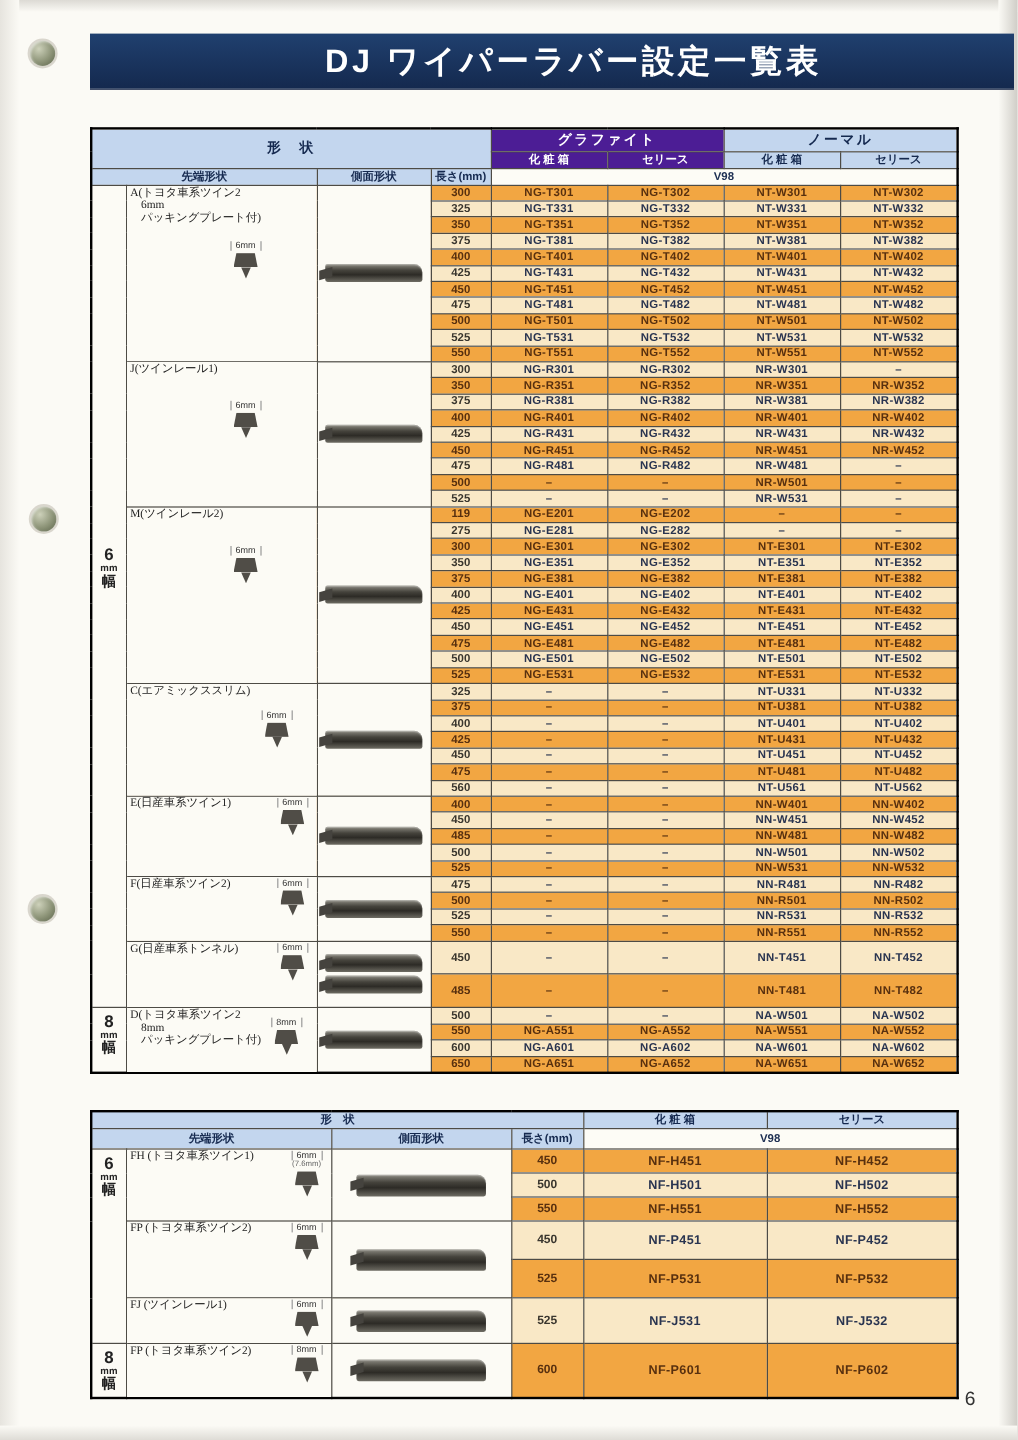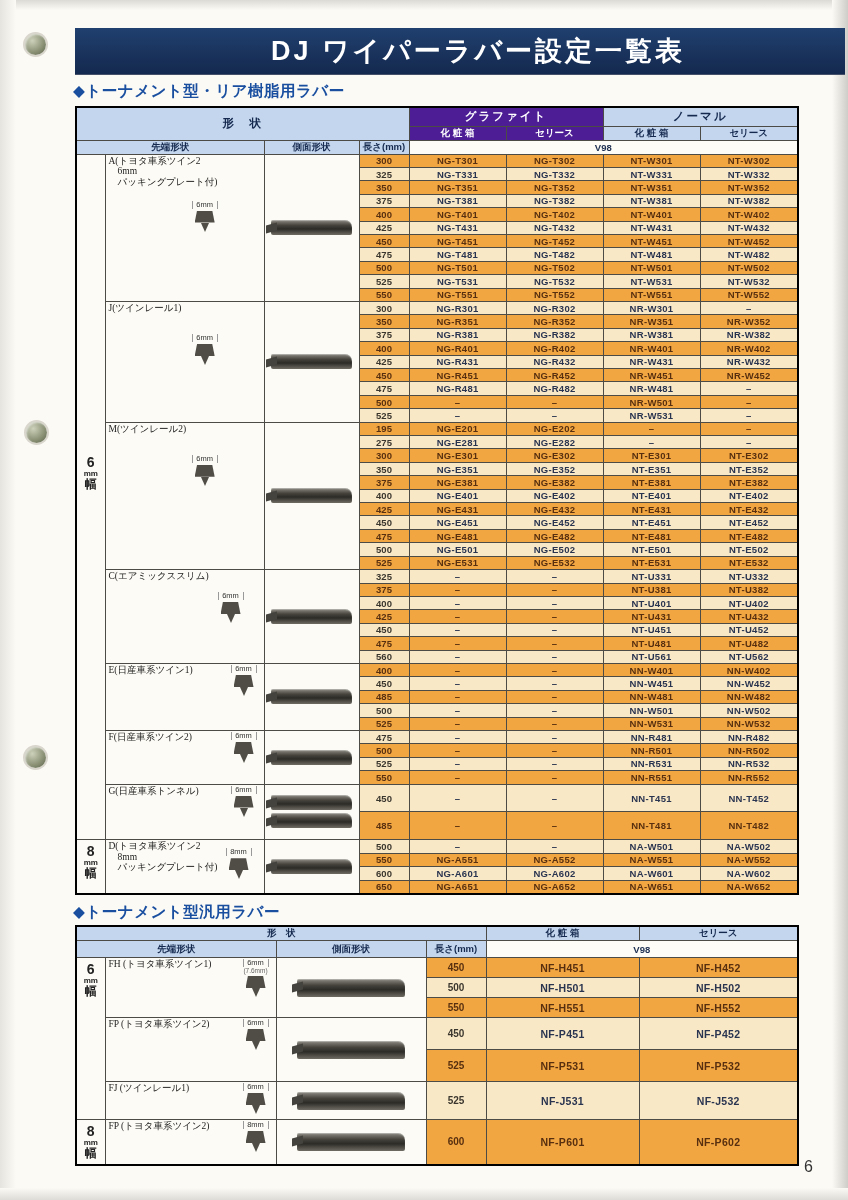--- a/index.html
+++ b/index.html
@@ -82,21 +82,20 @@
   <div class="edge edge-bottom"></div>
 
   <div class="hole" style="left:25px;top:34px;"></div>
   <div class="hole" style="left:26px;top:422px;"></div>
   <div class="hole" style="left:25px;top:747px;"></div>
 
   <div class="titlebar">
     <span>DJ ワイパーラバー設定一覧表</span>
   </div>
 
-  <div class="sectitle" id="sec1">◆トーナメント型・リア樹脂用ラバー</div>
 
   <table id="t1">
     <colgroup>
       <col style="width:29px">
         <col style="width:159px">
         <col style="width:95px">
         <col style="width:50px">
       <col style="width:97px">
         <col style="width:97px">
         <col style="width:97px">
@@ -304,21 +303,21 @@
             </div>
             <div class="ticon p-c2">
               <span class="tw">6mm</span>
               <i class="cap"></i>
               <i class="pin"></i>
             </div>
           </td>
           <td class="sidecell" rowspan="11">
             <div class="blade"></div>
           </td>
-          <td class="len">195</td>
+          <td class="len">119</td>
           <td class="part">NG-E201</td>
           <td class="part">NG-E202</td>
           <td class="part">–</td>
           <td class="part">–</td>
         </tr>
         <tr class="rc">
           <td class="len">275</td>
           <td class="part">NG-E281</td>
           <td class="part">NG-E282</td>
           <td class="part">–</td>
@@ -612,21 +611,20 @@
         <tr class="ro">
           <td class="len">650</td>
           <td class="part">NG-A651</td>
           <td class="part">NG-A652</td>
           <td class="part">NA-W651</td>
           <td class="part">NA-W652</td>
         </tr>
       </tbody>
   </table>
 
-  <div class="sectitle" id="sec2">◆トーナメント型汎用ラバー</div>
 
   <table id="t2">
     <colgroup>
       <col style="width:29px">
         <col style="width:171px">
         <col style="width:150px">
         <col style="width:60px">
       <col style="width:153px">
         <col style="width:159px">
     </colgroup>

